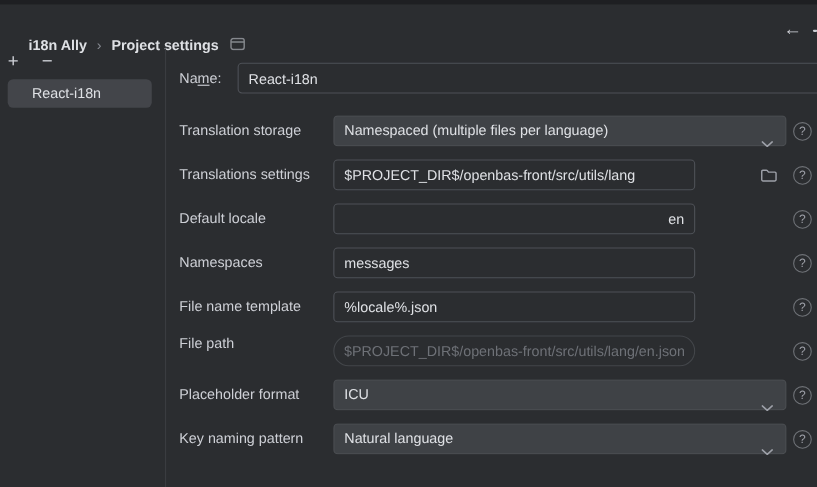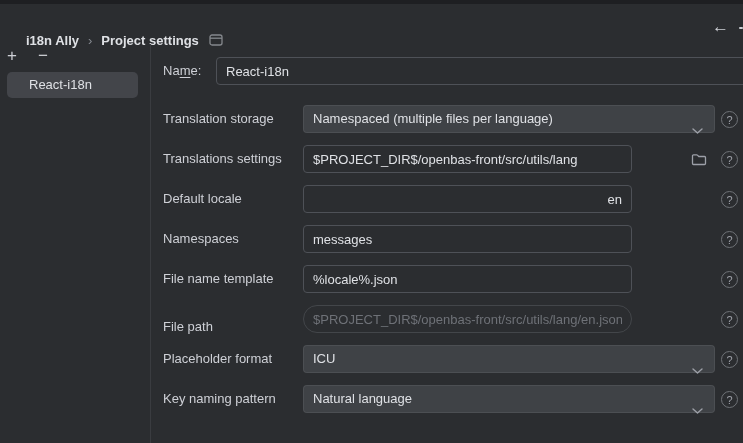--- a/index.html
+++ b/index.html
@@ -112,21 +112,21 @@
 <div class="help" style="top:191px;">?</div>
 
 <div class="row-label" style="top:225px;">Namespaces</div>
 <input class="text-input" style="top: 225px;" value="messages">
 <div class="help" style="top:231px;">?</div>
 
 <div class="row-label" style="top:265px;">File name template</div>
 <input class="text-input" style="top: 265px;" value="%locale%.json">
 <div class="help" style="top:271px;">?</div>
 
-<div class="row-label" style="top:313px;">File path</div>
+<div class="row-label" style="top:298px;">File path</div>
 <input class="text-input disabled-input" style="top: 305px;" readonly="" value="$PROJECT_DIR$/openbas-front/src/utils/lang/en.json">
 <div class="help" style="top:311px;">?</div>
 
 <div class="row-label" style="top:345px;">Placeholder format</div>
 <div class="dropdown" style="top:345px;">
   <span>ICU</span>
   <span class="dd-chevron">
     <svg width="11" height="6" viewBox="0 0 11 6" fill="none">
         <path d="M1 1l4.5 4L10 1" stroke="#9da0a8" stroke-width="1.4" stroke-linecap="round" stroke-linejoin="round"></path>
       </svg>

